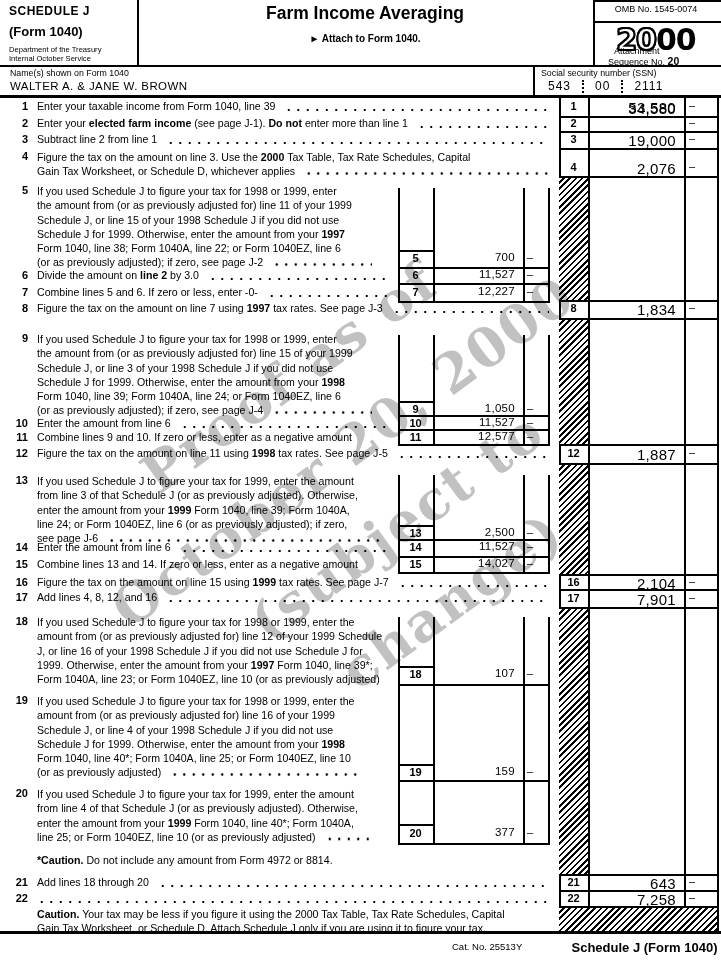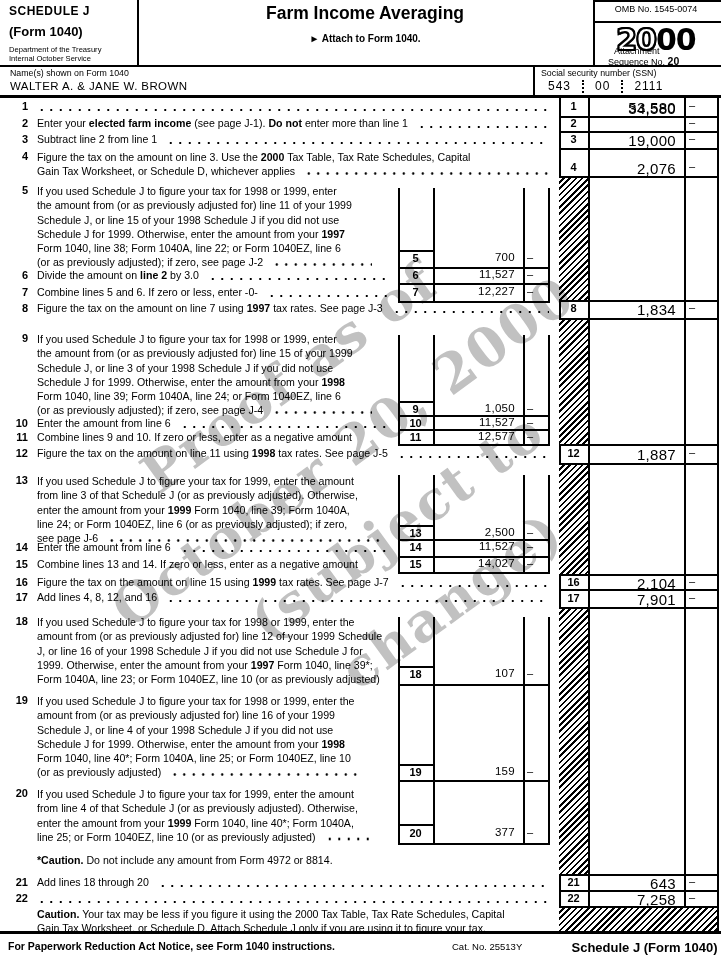--- a/index.html
+++ b/index.html
@@ -136,20 +136,21 @@
   <div class="vl" style="left:548px;top:617px;height:226px"></div>
   <div class="hl" style="left:398px;top:666px;width:35px"></div>
   <div class="hl" style="left:398px;top:684px;width:152px"></div>
   <div class="hl" style="left:398px;top:764px;width:35px"></div>
   <div class="hl" style="left:398px;top:780px;width:152px"></div>
   <div class="hl" style="left:398px;top:824px;width:35px"></div>
   <div class="hl" style="left:398px;top:843px;width:152px"></div>
 
   <div class="fl" style="top:100px;width:551px">
       <span class="ln">1</span>
+      <span class="lt"><span>Enter your taxable income from Form 1040, line 39</span></span>
       <span class="dots"></span>
     </div>
   <div class="fl" style="top:117px;width:551px">
       <span class="ln">2</span>
       <span class="lt"><span>Enter your </span><span style="font-weight: bold;">elected farm income</span><span> (see page J-1). </span><span style="font-weight: bold;">Do not</span><span> enter more than line 1</span></span>
       <span class="dots"></span>
     </div>
   <div class="fl" style="top:133px;width:551px">
       <span class="ln">3</span>
       <span class="lt"><span>Subtract line 2 from line 1</span></span>
@@ -304,21 +305,20 @@
   <div class="ival" style="top:667px">107</div>
   <div class="idash" style="top:667px">–</div>
   <div class="inum" style="top:766px">19</div>
   <div class="ival" style="top:765px">159</div>
   <div class="idash" style="top:765px">–</div>
   <div class="inum" style="top:827px">20</div>
   <div class="ival" style="top:826px">377</div>
   <div class="idash" style="top:826px">–</div>
 
   <div class="hl" style="left:0;top:931px;width:721px;height:2.5px"></div>
-  <div class="t b" style="left:8px;top:940px;font-size:10.5px">For Paperwork Reduction Act Notice, see Form 1040 instructions.</div>
   <div class="t" style="left:452px;top:941px;font-size:9.5px">Cat. No. 25513Y</div>
   <div class="abs b" style="left:520px;top:940px;width:230px;text-align:right;font-size:13px">Schedule J (Form 1040) 2000</div>
 
   <div class="wm">
     <div>Proof as of</div>
     <div>October 20, 2000</div>
     <div>(subject to change)</div>
   </div>
 
 </div>

